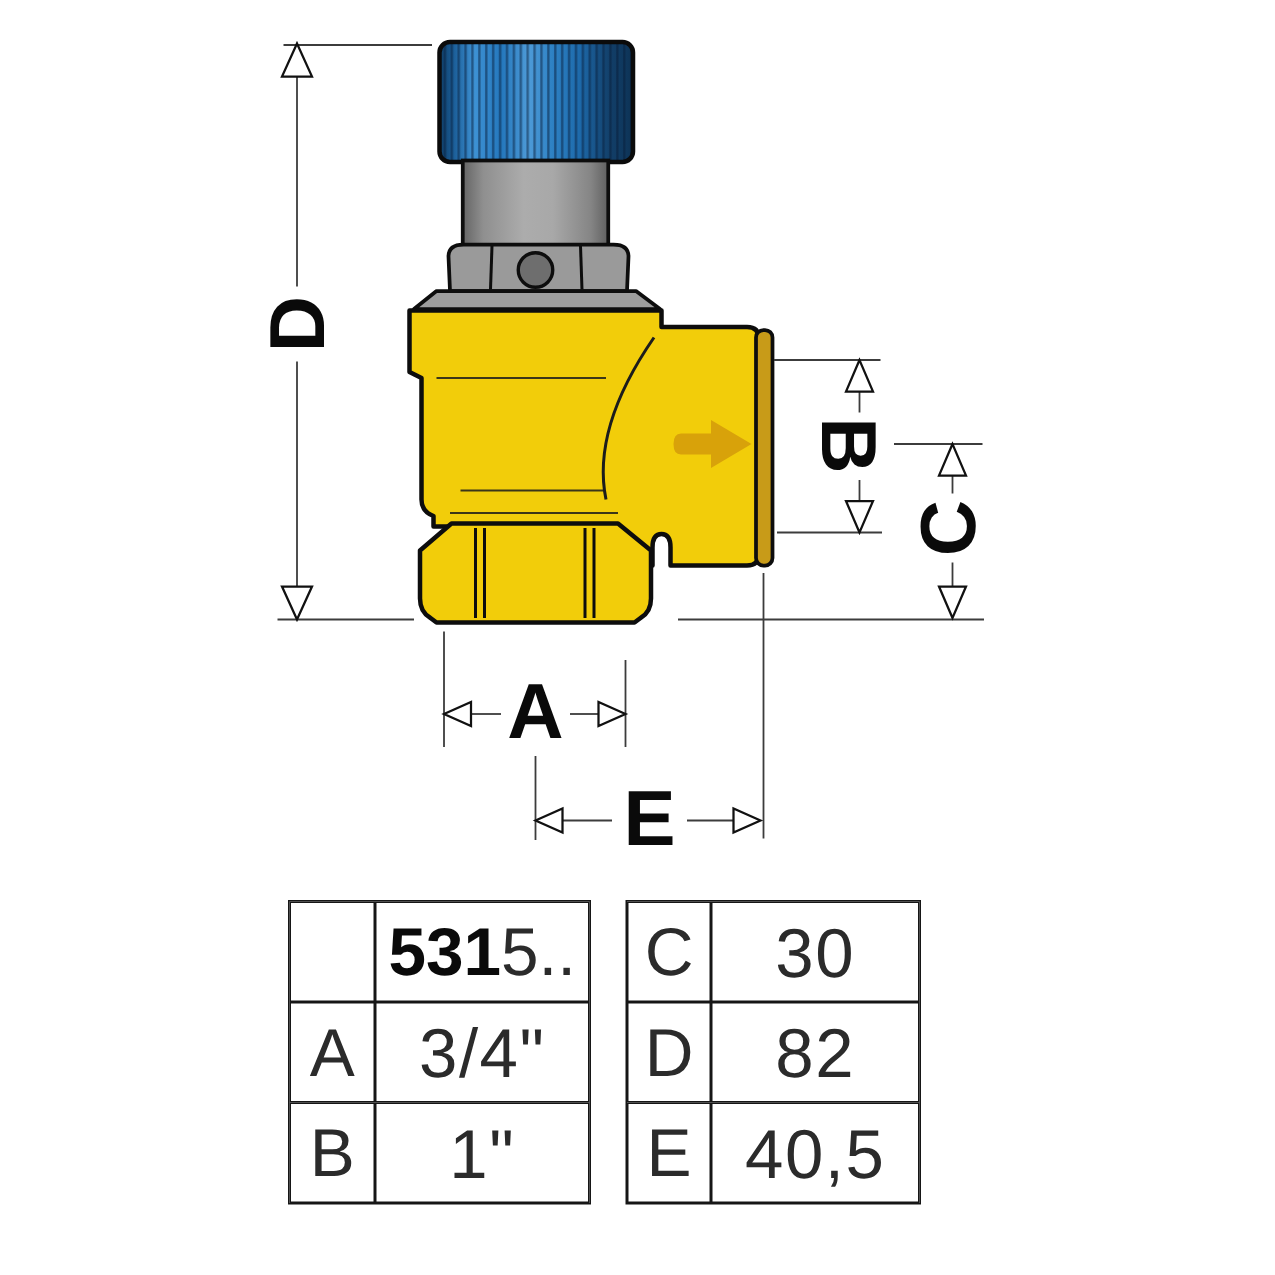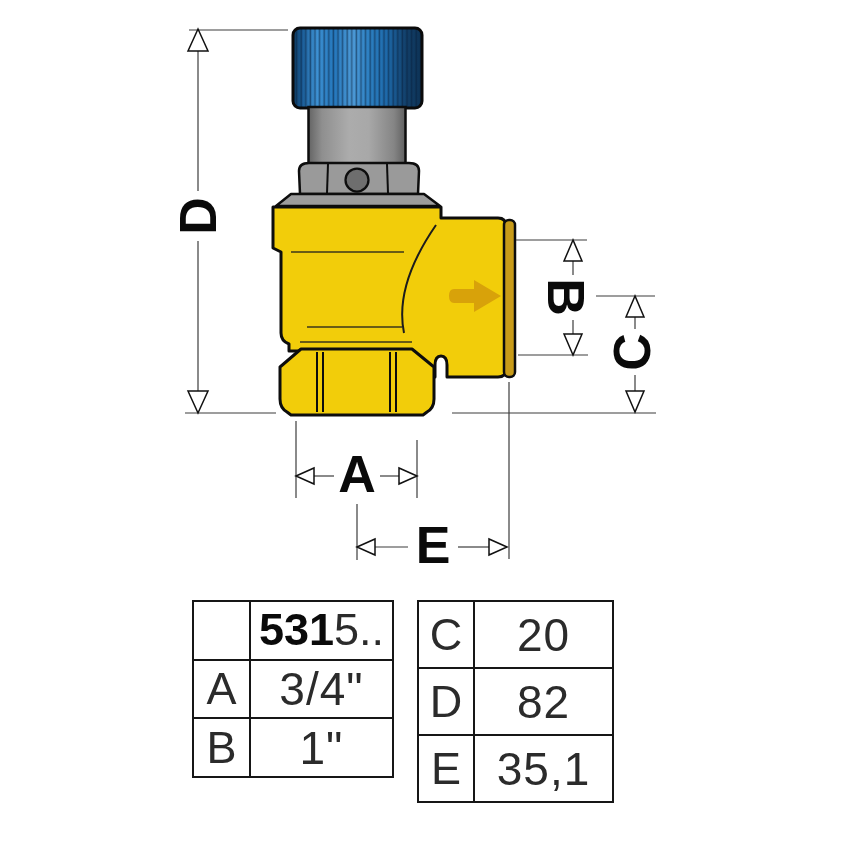--- a/index.html
+++ b/index.html
@@ -4,21 +4,21 @@
 <style>
   html,body{margin:0;padding:0;background:#ffffff;}
   #canvas{position:relative;width:850px;height:850px;background:#ffffff;overflow:hidden;
           font-family:"Liberation Sans","DejaVu Sans",sans-serif;}
   #drawing{position:absolute;left:0;top:0;}
   svg text.dimlbl{font-family:"Liberation Sans","DejaVu Sans",sans-serif;font-weight:bold;
                   font-size:52px;fill:#0a0a0a;}
   .tbl{position:absolute;display:grid;box-sizing:border-box;border:1.5px solid #161616;background:#ffffff;}
   .tbl .cell{border:1.5px solid #161616;display:flex;align-items:center;justify-content:center;
              color:#2b2b2b;overflow:hidden;}
-  #tbl-left{left:192px;top:600px;width:202px;height:178px;grid-template-columns:57px 1fr;grid-template-rows:1fr 1fr 1fr;}
+  #tbl-left{left:192px;top:600px;width:202px;height:203px;grid-template-columns:57px 1fr;grid-template-rows:1fr 1fr 1fr;}
   #tbl-right{left:417px;top:600px;width:197px;height:203px;grid-template-columns:56px 1fr;grid-template-rows:1fr 1fr 1fr;}
   .lblcell{font-size:45px;font-weight:400;}
   .valcell{font-size:46px;font-weight:400;letter-spacing:1px;}
   .codecell{font-size:45px;}
   .code-bold{font-weight:bold;color:#0a0a0a;}
   .code-suffix{font-weight:400;color:#2b2b2b;}
 </style>
 </head>
 <body>
 
@@ -145,20 +145,20 @@
         <span class="code-suffix">5..</span>
     </div>
     <div class="cell lblcell">A</div>
     <div class="cell valcell">3/4"</div>
     <div class="cell lblcell">B</div>
     <div class="cell valcell">1"</div>
   </div>
 
   <div class="tbl" id="tbl-right">
     <div class="cell lblcell">C</div>
-    <div class="cell valcell">20</div>
+    <div class="cell valcell">30</div>
     <div class="cell lblcell">D</div>
     <div class="cell valcell">82</div>
     <div class="cell lblcell">E</div>
-    <div class="cell valcell">35,1</div>
+    <div class="cell valcell">40,5</div>
   </div>
 
 </div>
 
 </body></html>

